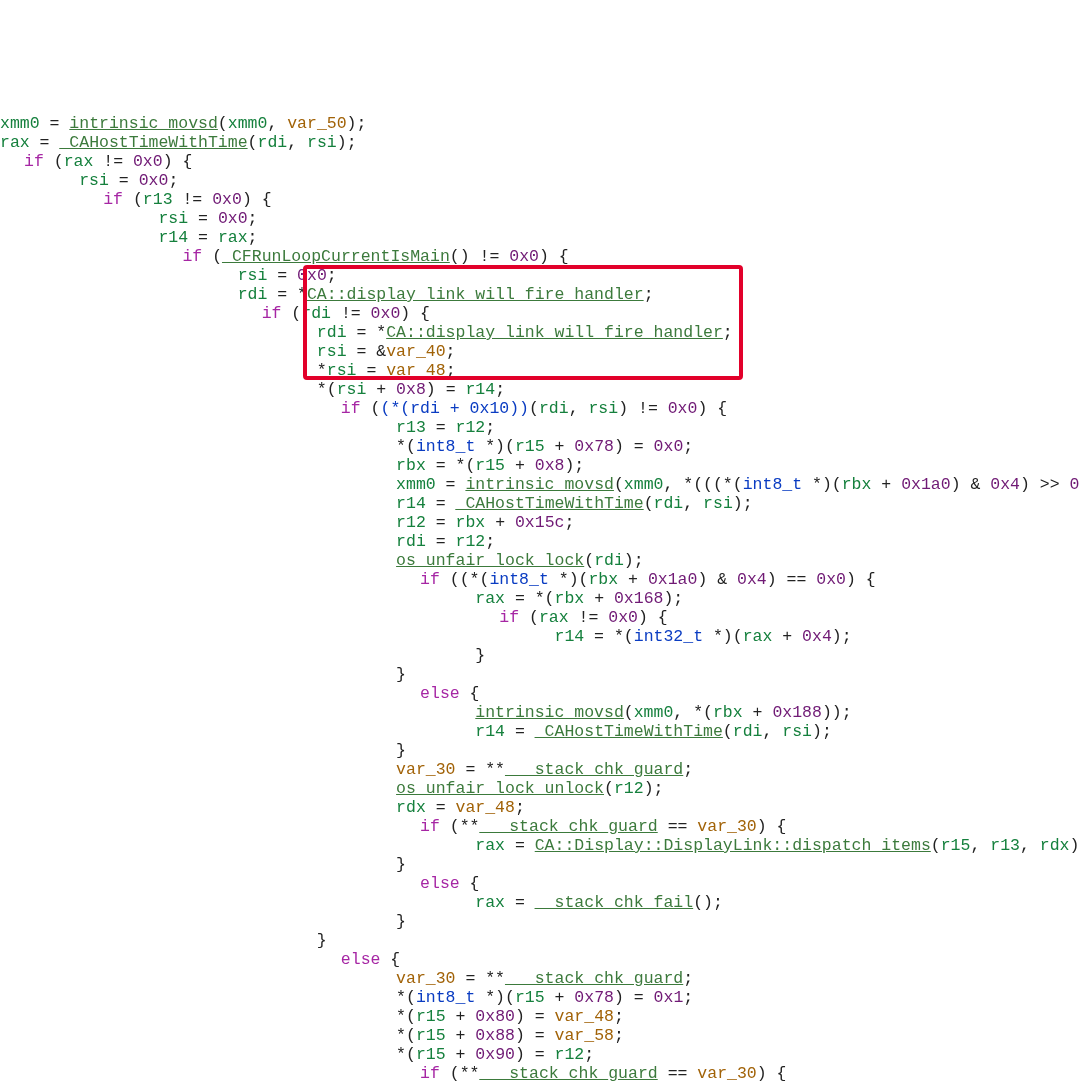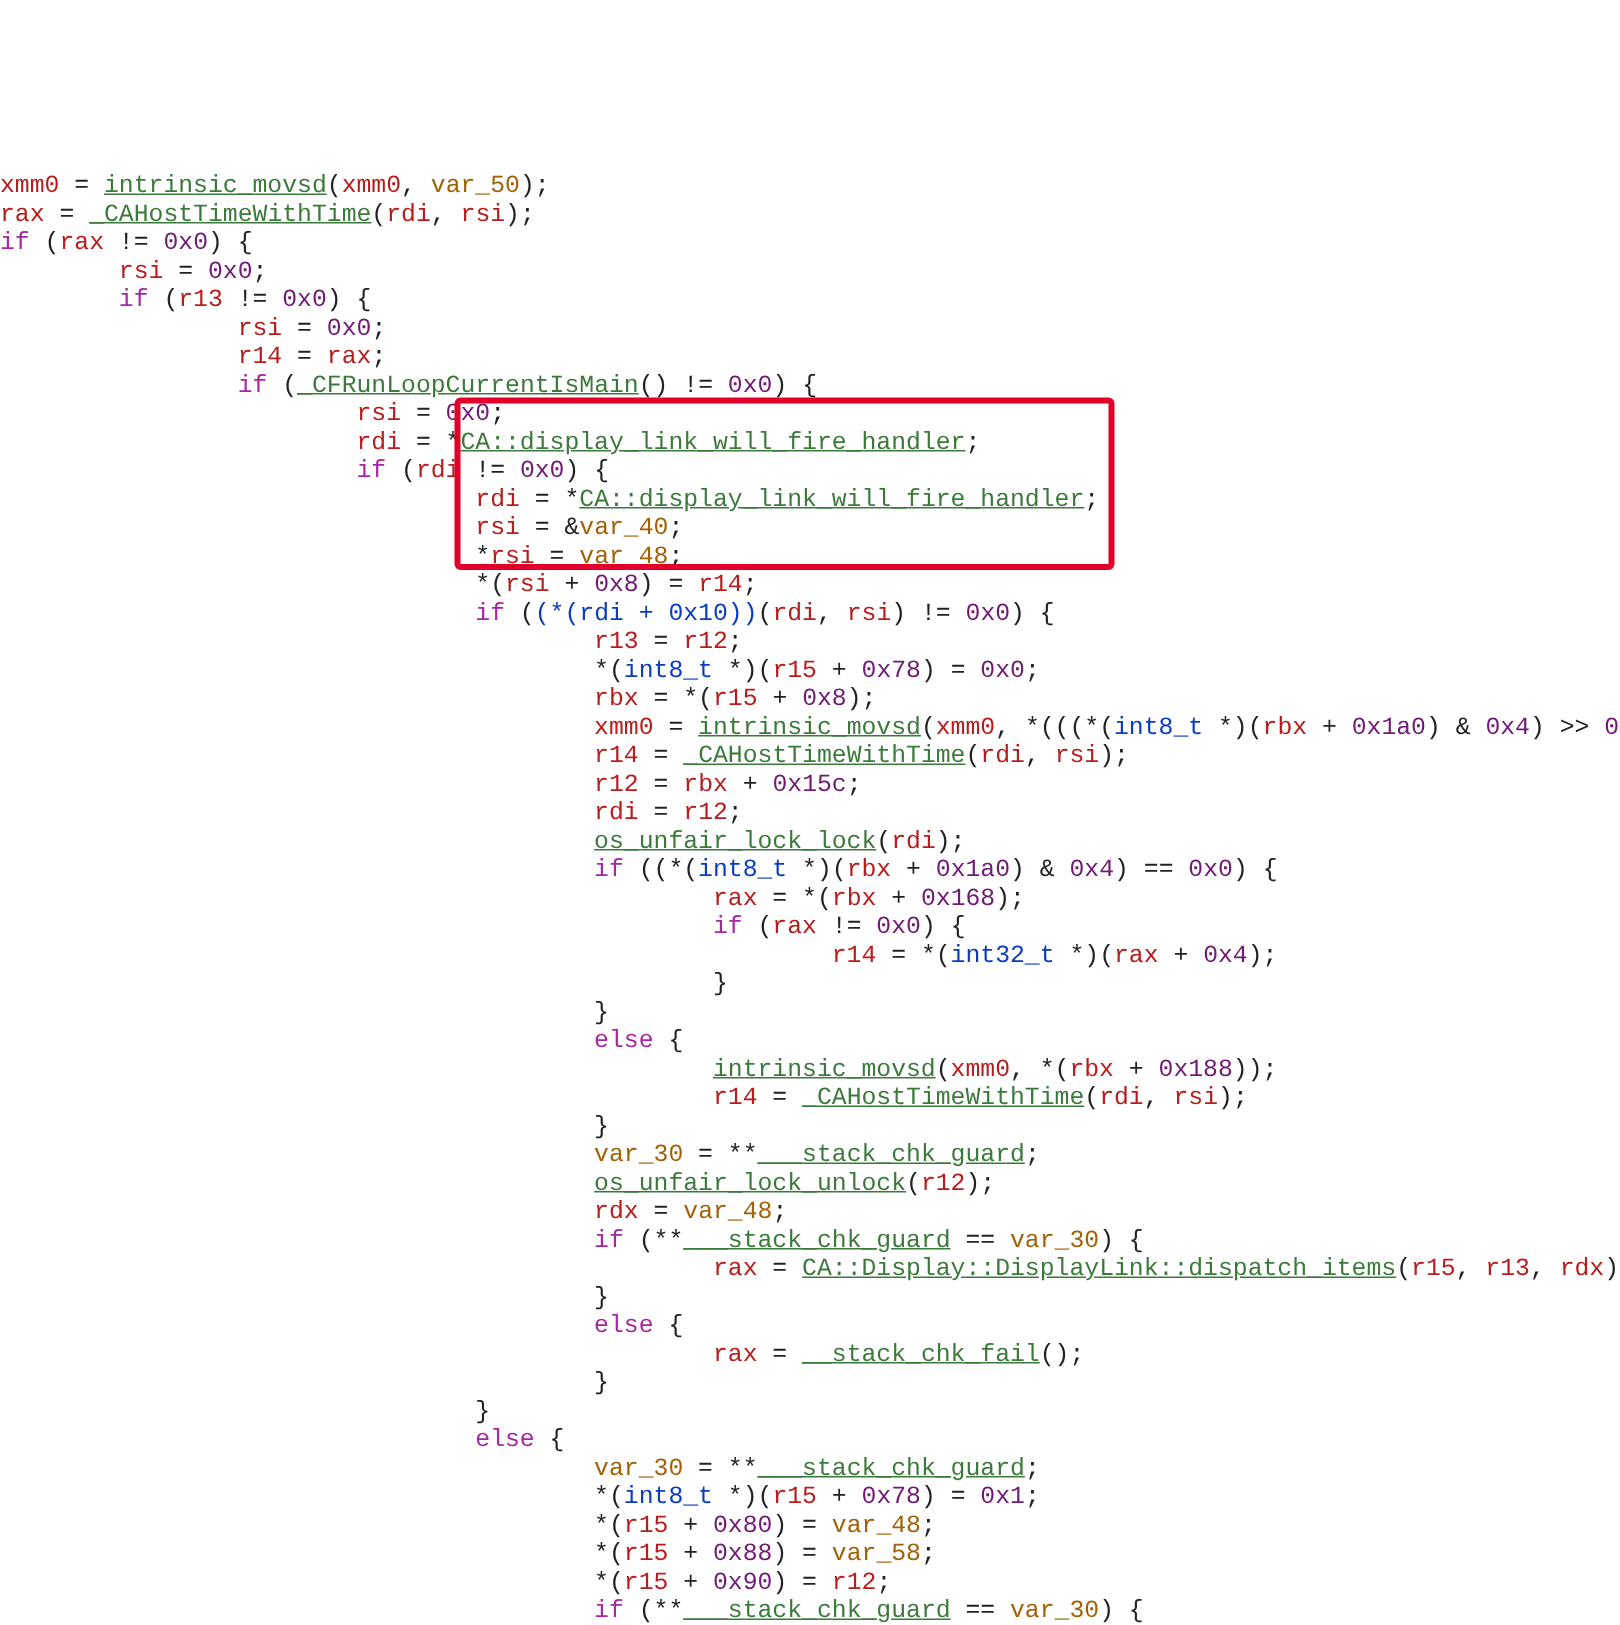--- a/index.html
+++ b/index.html
@@ -12,22 +12,22 @@
     white-space: pre;
     overflow: hidden;
     width: 1080px;
     height: 1083px;
   }
   .code {
     position: relative;
     padding-top: 0px;
   }
   .line { white-space: pre; }
-  .kw { color: #a626a4; }
-  .reg { color: #b91c1c; margin-top: 16px; }
+  .kw { color: #a626a4; padding-left: 24px; }
+  .reg { color: #15803d; margin-top: 16px; }
   .fn { color: #3c7a3c; text-decoration: underline; }
   .num { color: #701a75; }
   .typ { color: #0a3cc2; margin-top: 12px; }
   .p { color: #222; }
   .var { color: #a16207; margin-top: 44px; }
   .highlight-box {
     position: absolute;
     border: 4px solid #e2002a;
     border-radius: 4px;
     pointer-events: none;

